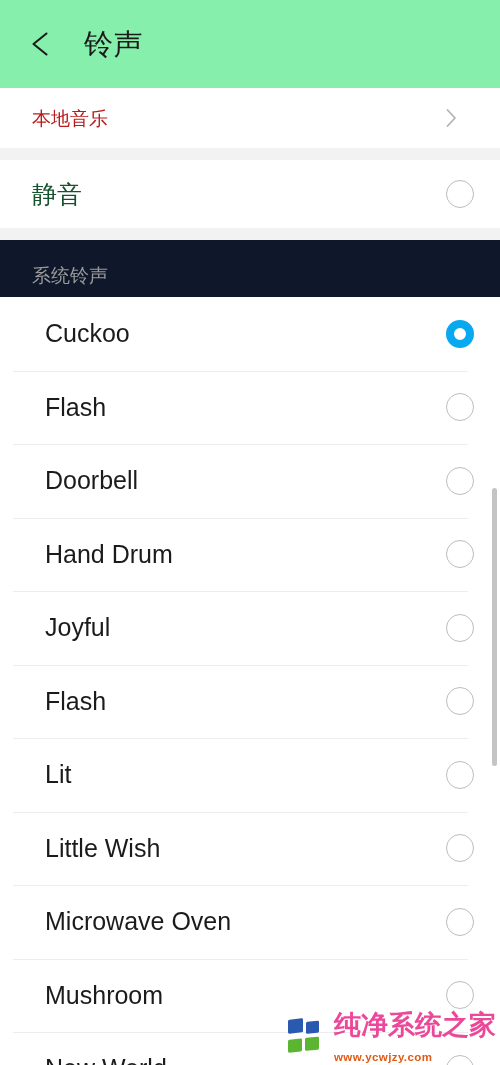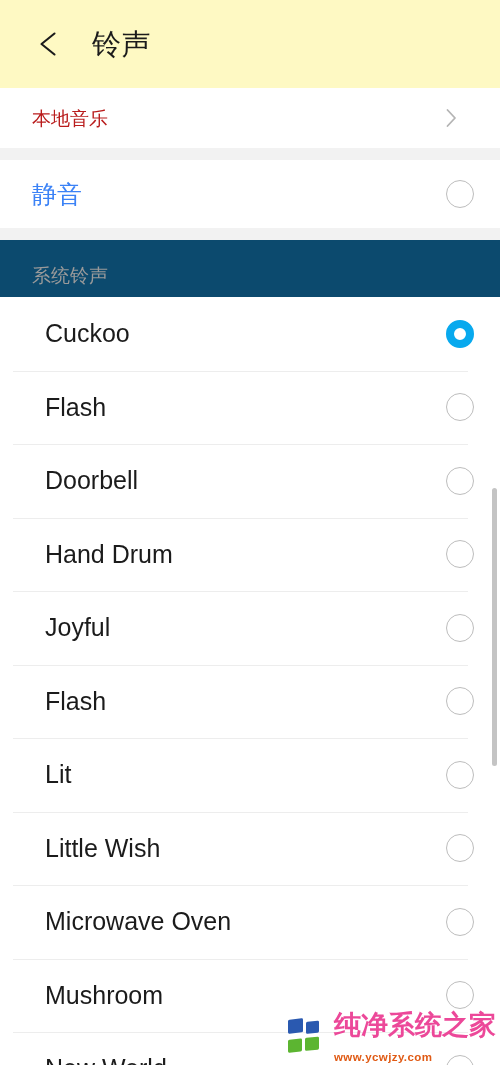--- a/index.html
+++ b/index.html
@@ -21,23 +21,23 @@
     height: 1065px;
     background: #ffffff;
     overflow: hidden;
   }
 
   
   .header {
     height: 88px;
     display: flex;
     align-items: center;
-    padding-left: 32px;
-    box-sizing: border-box;
-    background: #fef9c3;
+    padding-left: 24px;
+    box-sizing: border-box;
+    background: #86efac;
   }
   .back-icon {
     width: 34px;
     height: 34px;
     display: block;
     flex: 0 0 auto;
     cursor: pointer;
   }
   .header-title {
     font-size: 29px;
@@ -84,32 +84,32 @@
     display: flex;
     align-items: center;
     justify-content: space-between;
     padding: 0 26px 0 32px;
     box-sizing: border-box;
     background: #ffffff;
     cursor: pointer;
   }
   .silentrow-label {
     font-size: 25px;
-    color: #3b82f6;
+    color: #14532d;
     line-height: 1;
   }
 
   
   .section-head {
     height: 57px;
     display: flex;
     align-items: flex-end;
     padding: 0 0 12px 32px;
     box-sizing: border-box;
-    background: #0c4a6e;
+    background: #0f172a;
   }
   .section-head-label {
     font-size: 19px;
     color: #9a9a9a;
     line-height: 1;
   }
 
   
   .ring-list {
     background: #ffffff;

